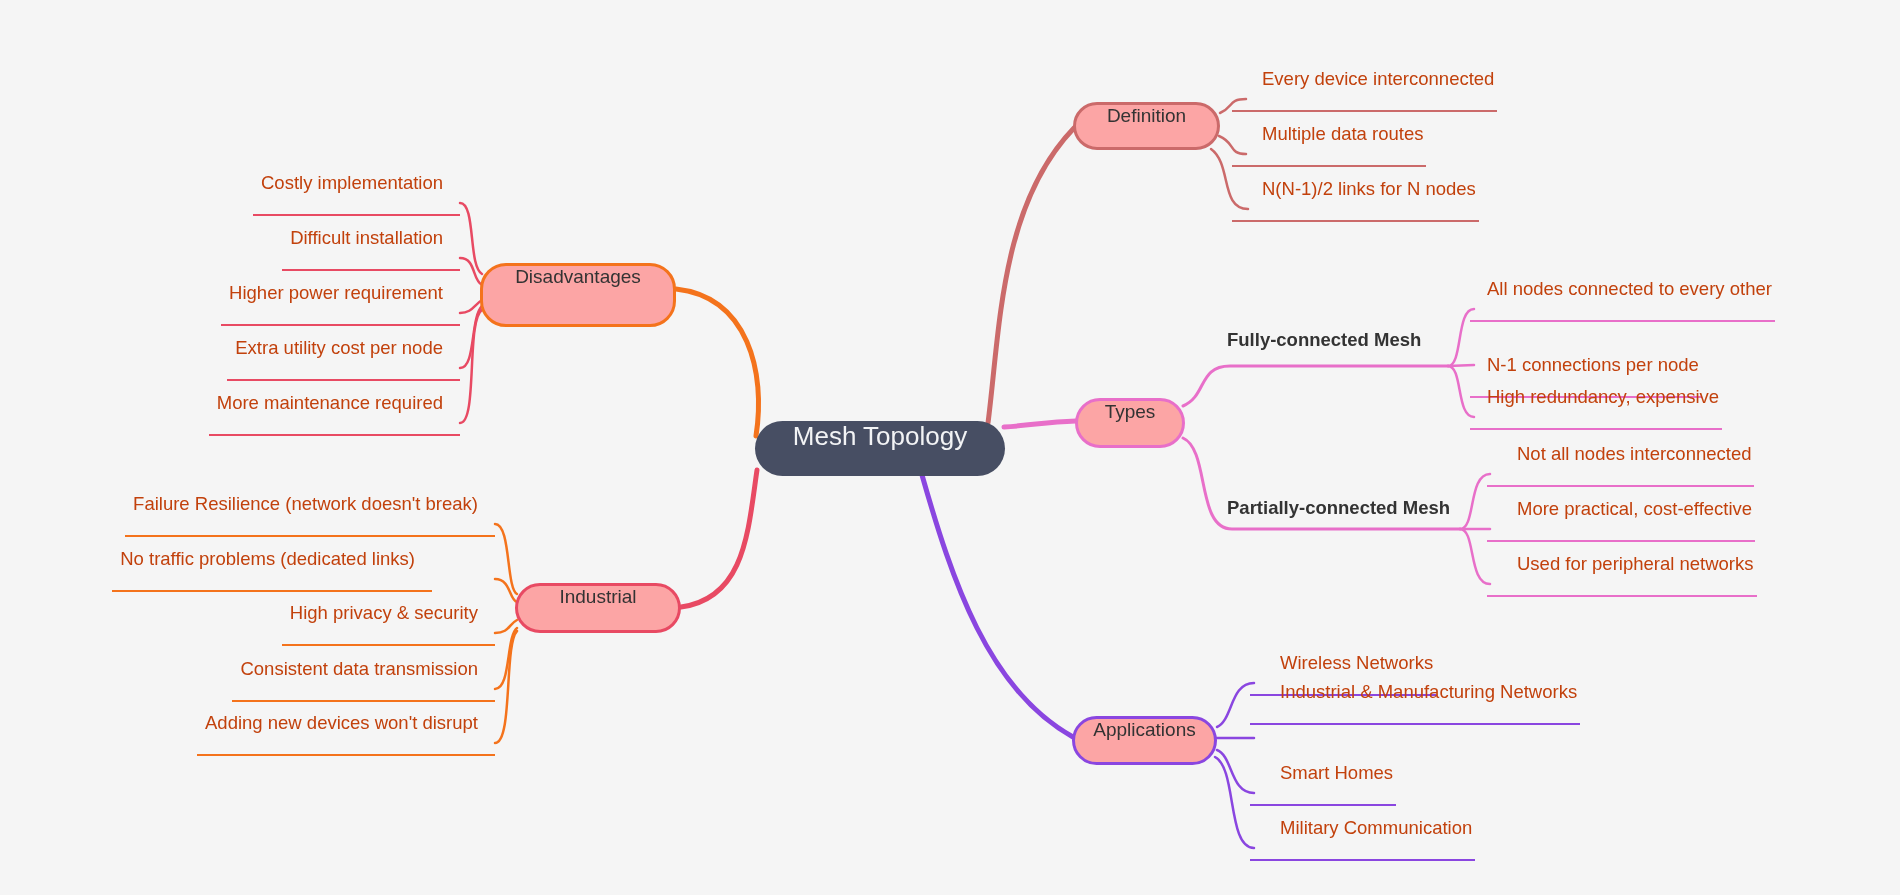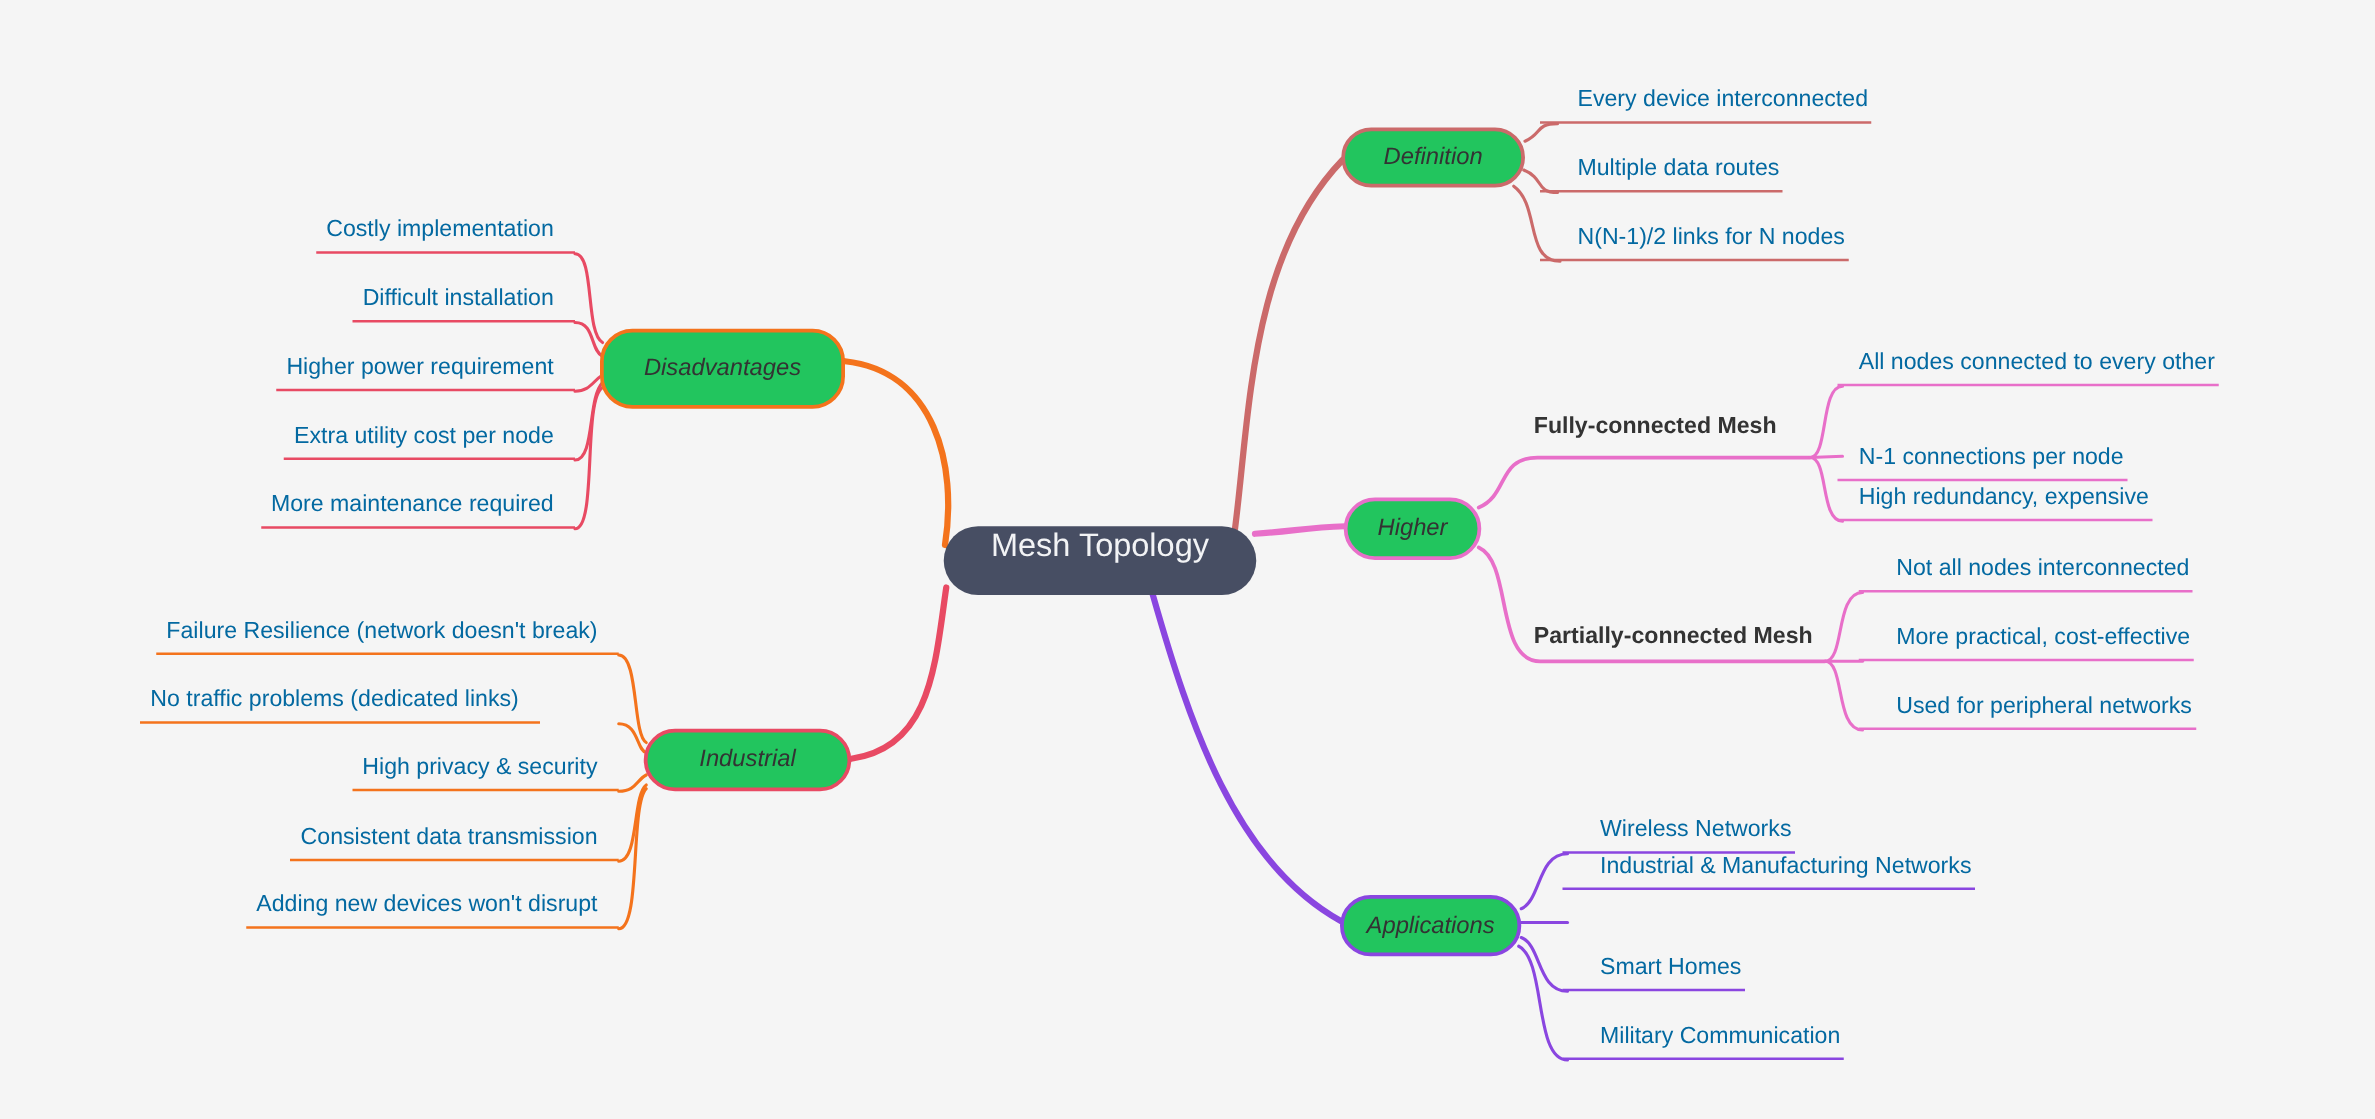--- a/index.html
+++ b/index.html
@@ -10,34 +10,34 @@
   }
   #canvas{position:relative;width:1900px;height:895px;}
   #edges{position:absolute;left:0;top:0;}
   #edges path{fill:none;stroke-linecap:round;}
   .e-main{stroke-width:5px;}
   .e-sub{stroke-width:3px;}
   .e-leaf{stroke-width:2.5px;}
 
   .pill{
     position:absolute;box-sizing:border-box;
-    background:#22c55e;border:3px solid #999;border-radius:26px;
-    display:flex;align-items:center;justify-content:center;
-    font-size:19px;color:#333333;white-space:nowrap;font-style:italic;
+    background:#fca5a5;border:3px solid #999;border-radius:26px;
+    display:flex;justify-content:center;
+    font-size:19px;color:#333333;white-space:nowrap;
   }
   .root{
     position:absolute;left:755px;top:421px;width:250px;height:55px;
     border-radius:28px;background:#474e63;
     display:flex;align-items:flex-start;justify-content:center;
     font-size:26px;color:#f2f3f5;white-space:nowrap;
   }
   .leaf{
     position:absolute;
-    font-size:18.5px;line-height:26px;color:#0369a1;white-space:nowrap;
-    padding-bottom:5px;border-bottom:2.5px solid #999;
+    font-size:18.5px;line-height:26px;color:#c2410c;white-space:nowrap;
+    padding-bottom:18px;border-bottom:2.5px solid #999;
   }
   .leaf.rside{padding-left:30px;padding-right:3px;}
   .leaf.rside.tight{padding-left:17px;}
   .leaf.lside{padding-left:8px;padding-right:17px;text-align:right;}
   .sublabel{
     position:absolute;
     font-size:18.5px;line-height:26px;color:#333333;white-space:nowrap;font-weight:bold;
   }
 </style>
 </head>
@@ -85,21 +85,21 @@
   </svg>
 
   <div class="root" style="background-color: rgb(71, 78, 99);">
     <span>Mesh Topology</span>
   </div>
 
   <div class="pill" style="left: 1073px; top: 102px; width: 147px; height: 48px; border-color: rgb(203, 106, 106);">
     <span>Definition</span>
   </div>
   <div class="pill" style="left: 1075px; top: 398px; width: 110px; height: 50px; border-color: rgb(232, 111, 201);">
-    <span>Higher</span>
+    <span>Types</span>
   </div>
   <div class="pill" style="left: 1072px; top: 716px; width: 145px; height: 49px; border-color: rgb(138, 70, 224);">
     <span>Applications</span>
   </div>
   <div class="pill" style="left: 480px; top: 263px; width: 196px; height: 64px; border-color: rgb(244, 115, 28);">
     <span>Disadvantages</span>
   </div>
   <div class="pill" style="left: 515px; top: 583px; width: 166px; height: 50px; border-color: rgb(232, 74, 99);">
     <span>Industrial</span>
   </div>

